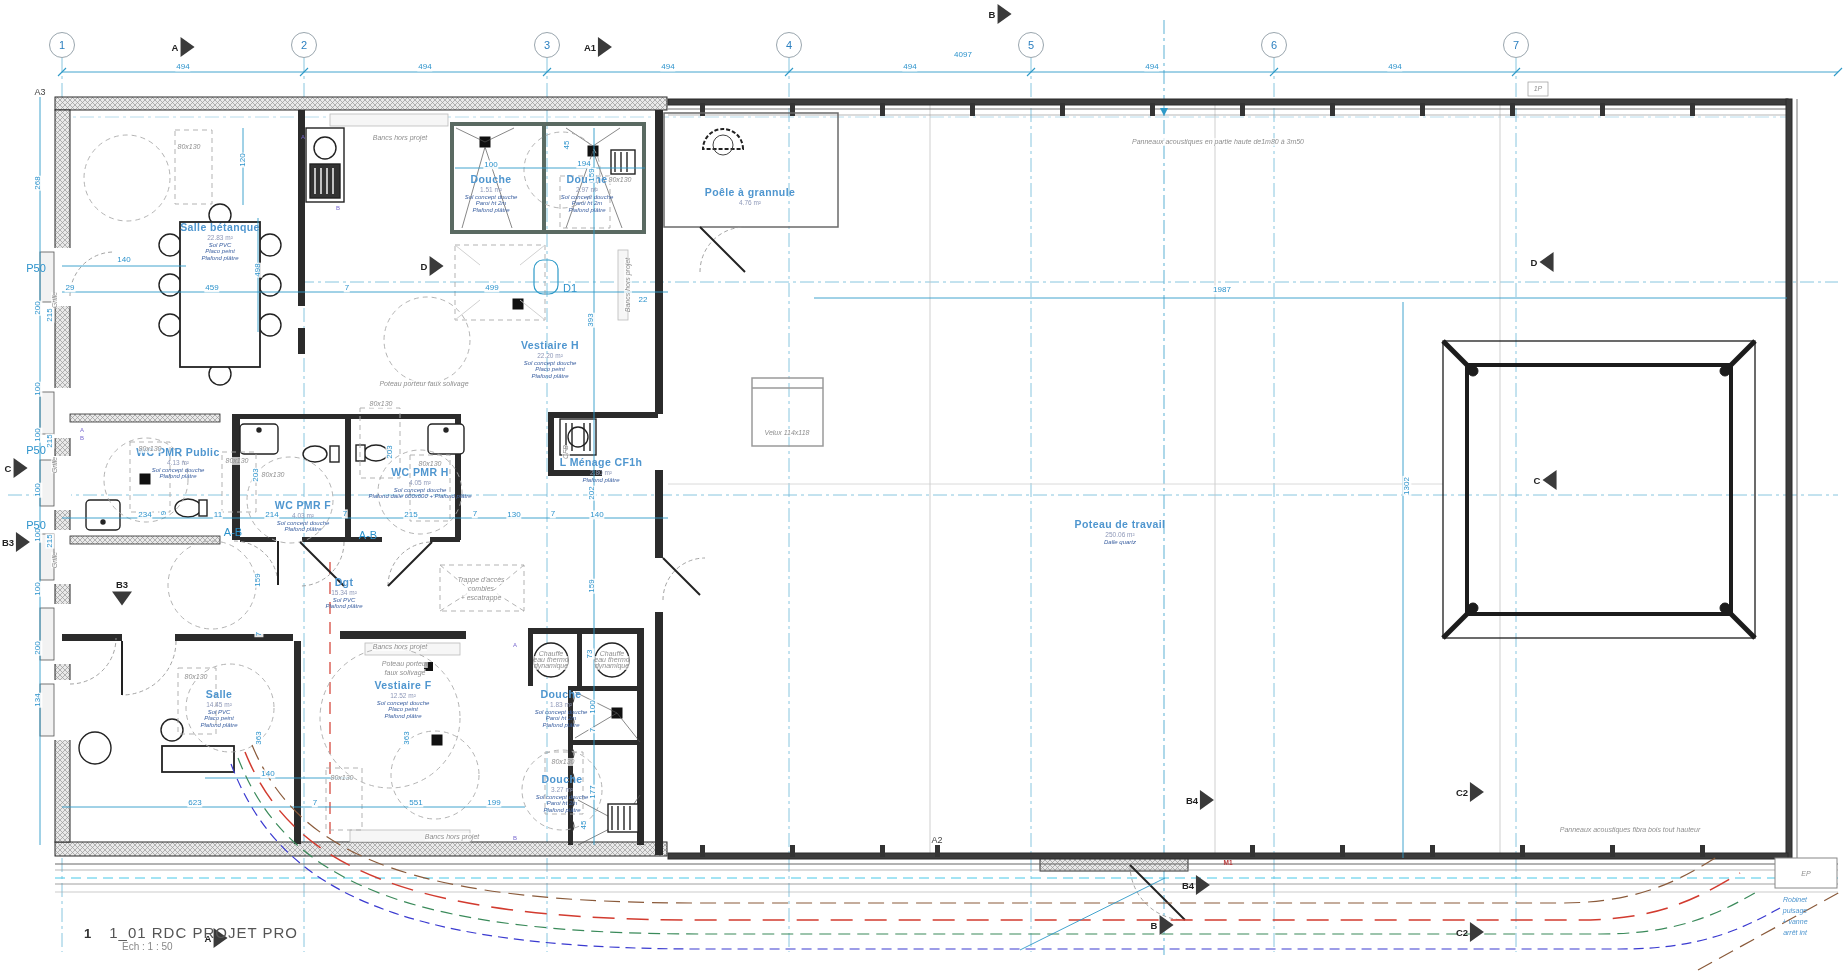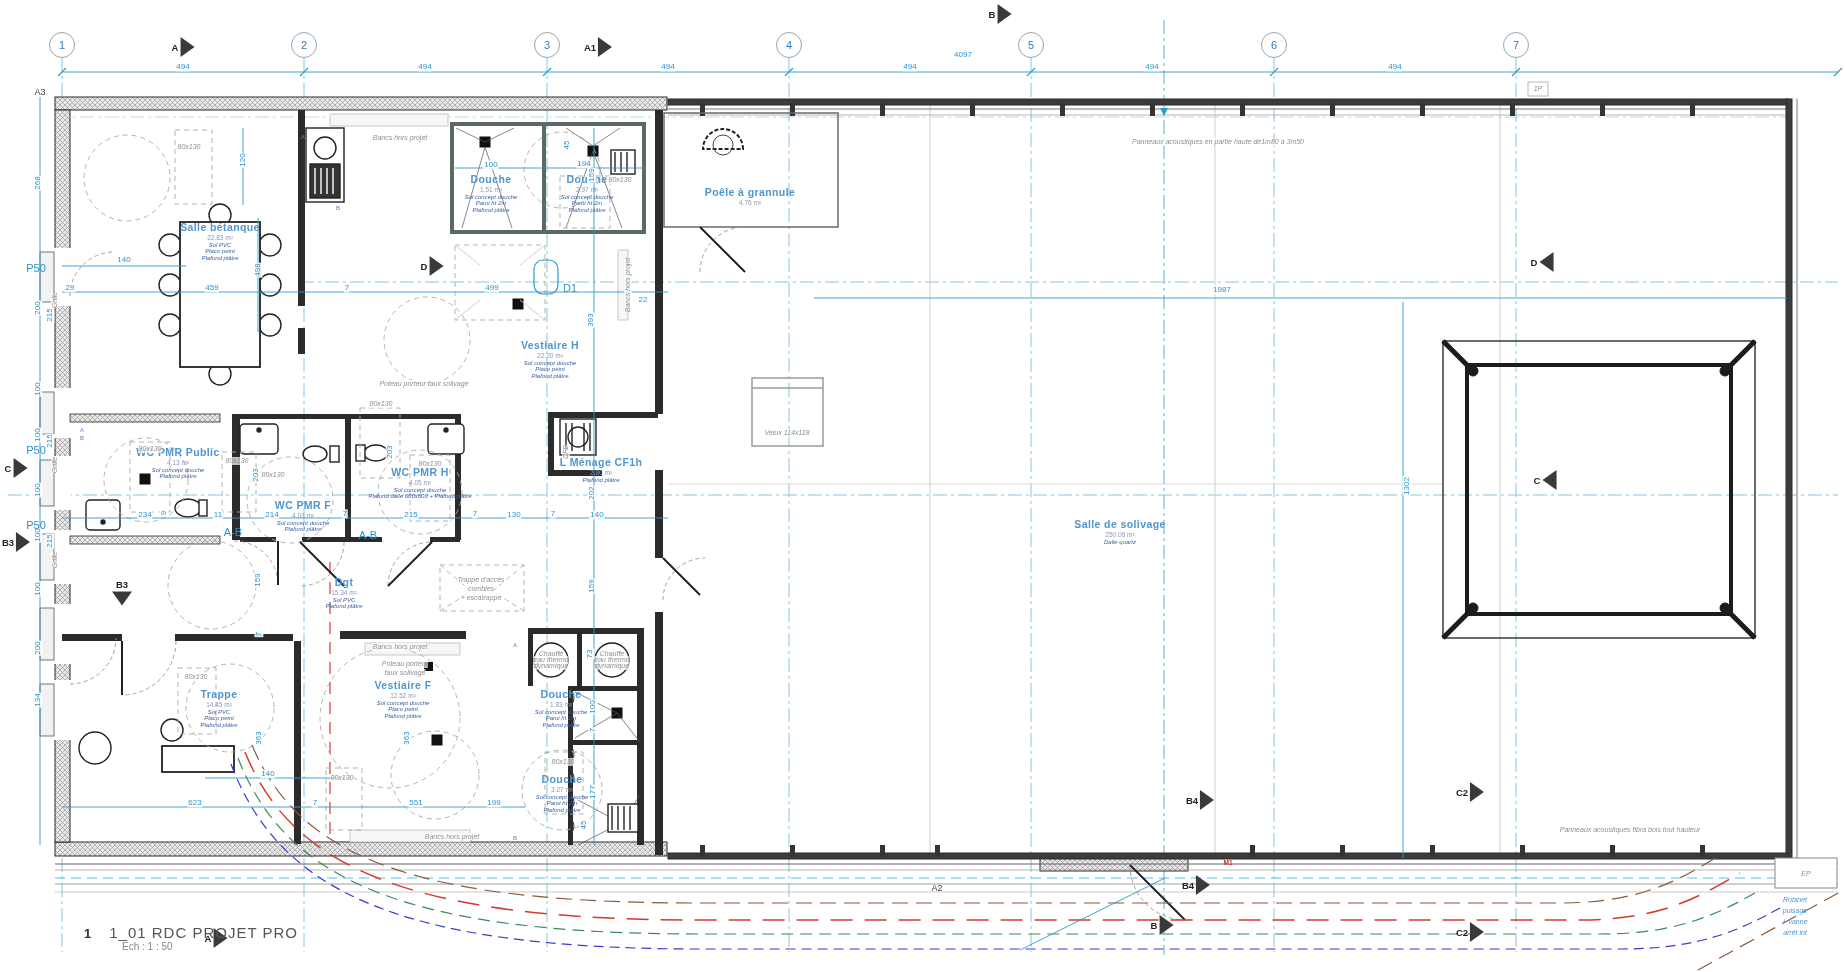--- a/index.html
+++ b/index.html
@@ -480,21 +480,21 @@
         <div class="room-note">Sol concept douche</div>
         <div class="room-note">Plafond dalle 600x600 + Plafond plâtre</div>
       </div>
       <div class="lbl" style="left:344px;top:593px">
         <div class="room-name">Dgt</div>
         <div class="room-area">15.34 m²</div>
         <div class="room-note">Sol PVC</div>
         <div class="room-note">Plafond plâtre</div>
       </div>
       <div class="lbl" style="left:219px;top:709px">
-        <div class="room-name">Trappe</div>
+        <div class="room-name">Salle</div>
         <div class="room-area">14.45 m²</div>
         <div class="room-note">Sol PVC</div>
         <div class="room-note">Placo peint</div>
         <div class="room-note">Plafond plâtre</div>
       </div>
       <div class="lbl" style="left:403px;top:700px">
         <div class="room-name">Vestiaire F</div>
         <div class="room-area">12.52 m²</div>
         <div class="room-note">Sol concept douche</div>
         <div class="room-note">Placo peint</div>
@@ -508,21 +508,21 @@
         <div class="room-note">Plafond plâtre</div>
       </div>
       <div class="lbl" style="left:562px;top:794px">
         <div class="room-name">Douche</div>
         <div class="room-area">3.27 m²</div>
         <div class="room-note">Sol concept douche</div>
         <div class="room-note">Paroi ht 2m</div>
         <div class="room-note">Plafond plâtre</div>
       </div>
       <div class="lbl" style="left:1120px;top:532px">
-        <div class="room-name">Salle de solivage</div>
+        <div class="room-name">Poteau de travail</div>
         <div class="room-area">250.06 m²</div>
         <div class="room-note">Dalle quartz</div>
       </div>
       <div class="lbl" style="left:750px;top:196px">
         <div class="room-name">Poêle à grannule</div>
         <div class="room-area">4.76 m²</div>
       </div>
       <span class="lbl dim" style="left:183px;top:67px">494</span>
       <span class="lbl dim" style="left:425px;top:67px">494</span>
       <span class="lbl dim" style="left:668px;top:67px">494</span>
@@ -602,21 +602,21 @@
       <span class="lbl ann-g" style="left:551px;top:660px">eau thermo</span>
       <span class="lbl ann-g" style="left:551px;top:666px">dynamique</span>
       <span class="lbl ann-g" style="left:612px;top:654px">Chauffe</span>
       <span class="lbl ann-g" style="left:612px;top:660px">eau thermo</span>
       <span class="lbl ann-g" style="left:612px;top:666px">dynamique</span>
       <span class="lbl ann-b" style="left:1795px;top:900px">Robinet</span>
       <span class="lbl ann-b" style="left:1795px;top:911px">puisage</span>
       <span class="lbl ann-b" style="left:1795px;top:922px">+ vanne</span>
       <span class="lbl ann-b" style="left:1795px;top:933px">arrêt int</span>
       <span class="lbl ann-d" style="left:40px;top:92px">A3</span>
-      <span class="lbl ann-d" style="left:937px;top:888px">A2</span>
+      <span class="lbl ann-d" style="left:937px;top:840px">A2</span>
       <span class="lbl ann-b2" style="left:570px;top:288px">D1</span>
       <span class="lbl ann-r" style="left:1228px;top:863px">M1</span>
       <span class="lbl ann-g" style="left:1806px;top:874px">EP</span>
       <span class="lbl ann-g" style="left:1538px;top:89px">1P</span>
       <span class="lbl ann-g rot" style="left:55px;top:300px">Grille</span>
       <span class="lbl ann-g rot" style="left:55px;top:465px">Grille</span>
       <span class="lbl ann-g rot" style="left:55px;top:560px">Grille</span>
       <span class="lbl ann-b2" style="left:36px;top:268px">P50</span>
       <span class="lbl ann-b2" style="left:36px;top:450px">P50</span>
       <span class="lbl ann-b2" style="left:36px;top:525px">P50</span>

